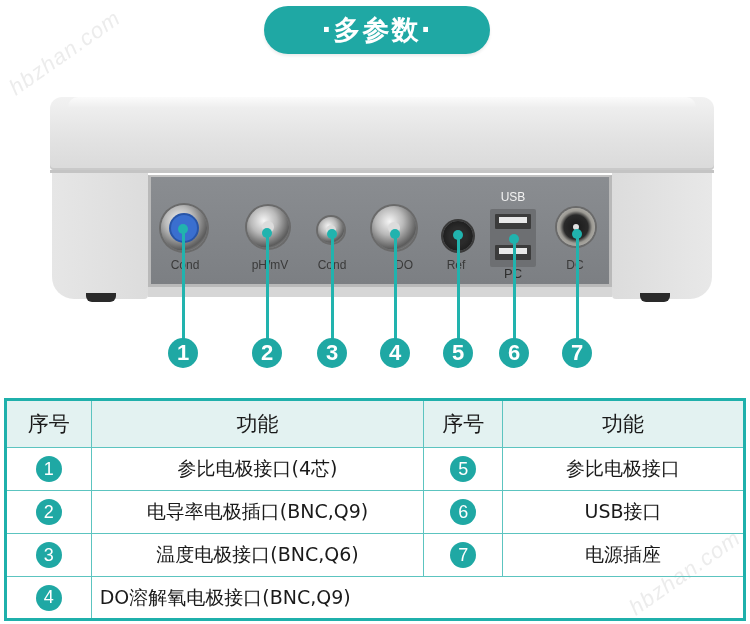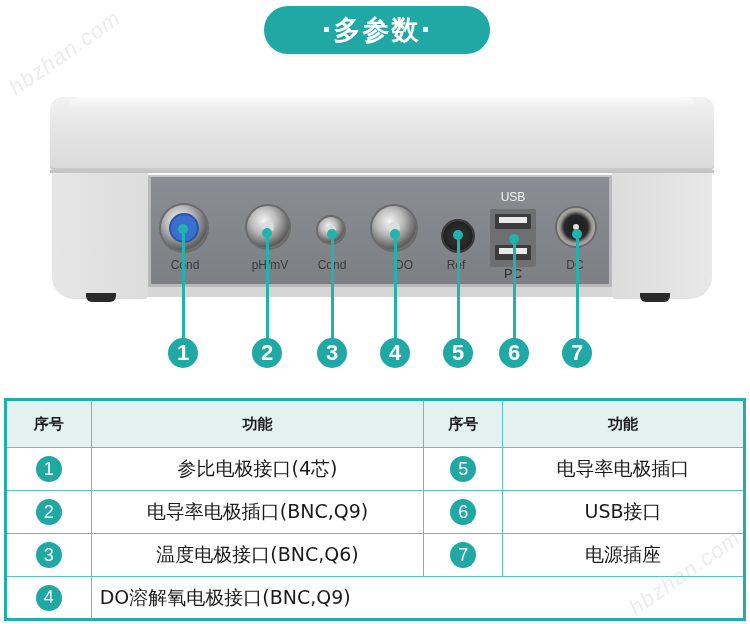--- a/index.html
+++ b/index.html
@@ -74,21 +74,21 @@
       font-size: 22px; font-weight: bold; display: flex; align-items: center; justify-content: center;
       font-family: "Liberation Sans", sans-serif; transform: translateX(-50%);
     }
 
     
     .spec-table {
       position: absolute; left: 4px; top: 398px; width: 742px; height: 222px;
       border: 3px solid #1fb0ab; border-collapse: collapse;
     }
     .spec-table td, .spec-table th { border: 1px solid #5cc4c0; text-align: center; vertical-align: middle; font-size: 19px; color: #1a1a1a; font-weight: normal; }
-    .spec-table th { background: #e3f2f1; height: 48px; font-weight: bold; font-size: 15px; }
+    .spec-table th { background: #e3f2f1; height: 48px; font-weight: normal; font-size: 21px; }
     .spec-table td { height: 43px; }
     .spec-table td.left { text-align: left; padding-left: 8px; }
     .tbl-badge {
       display: inline-flex; width: 26px; height: 26px; border-radius: 50%; background: #1fa8a4; color: #fff;
       font-size: 18px; font-family: "Liberation Sans", sans-serif; align-items: center; justify-content: center; vertical-align: middle;
     }
   </style>
 </head>
 <body>
 
@@ -183,21 +183,21 @@
       <tr>
     <th>序号</th>
     <th>功能</th>
     <th>序号</th>
     <th>功能</th>
   </tr>
   <tr>
     <td><span class="tbl-badge">1</span></td>
     <td>参比电极接口(4芯)</td>
     <td><span class="tbl-badge">5</span></td>
-    <td>电导率电极插口</td>
+    <td>参比电极接口</td>
   </tr>
   <tr>
     <td><span class="tbl-badge">2</span></td>
     <td>电导率电极插口(BNC,Q9)</td>
     <td><span class="tbl-badge">6</span></td>
     <td>USB接口</td>
   </tr>
   <tr>
     <td><span class="tbl-badge">3</span></td>
     <td>温度电极接口(BNC,Q6)</td>

